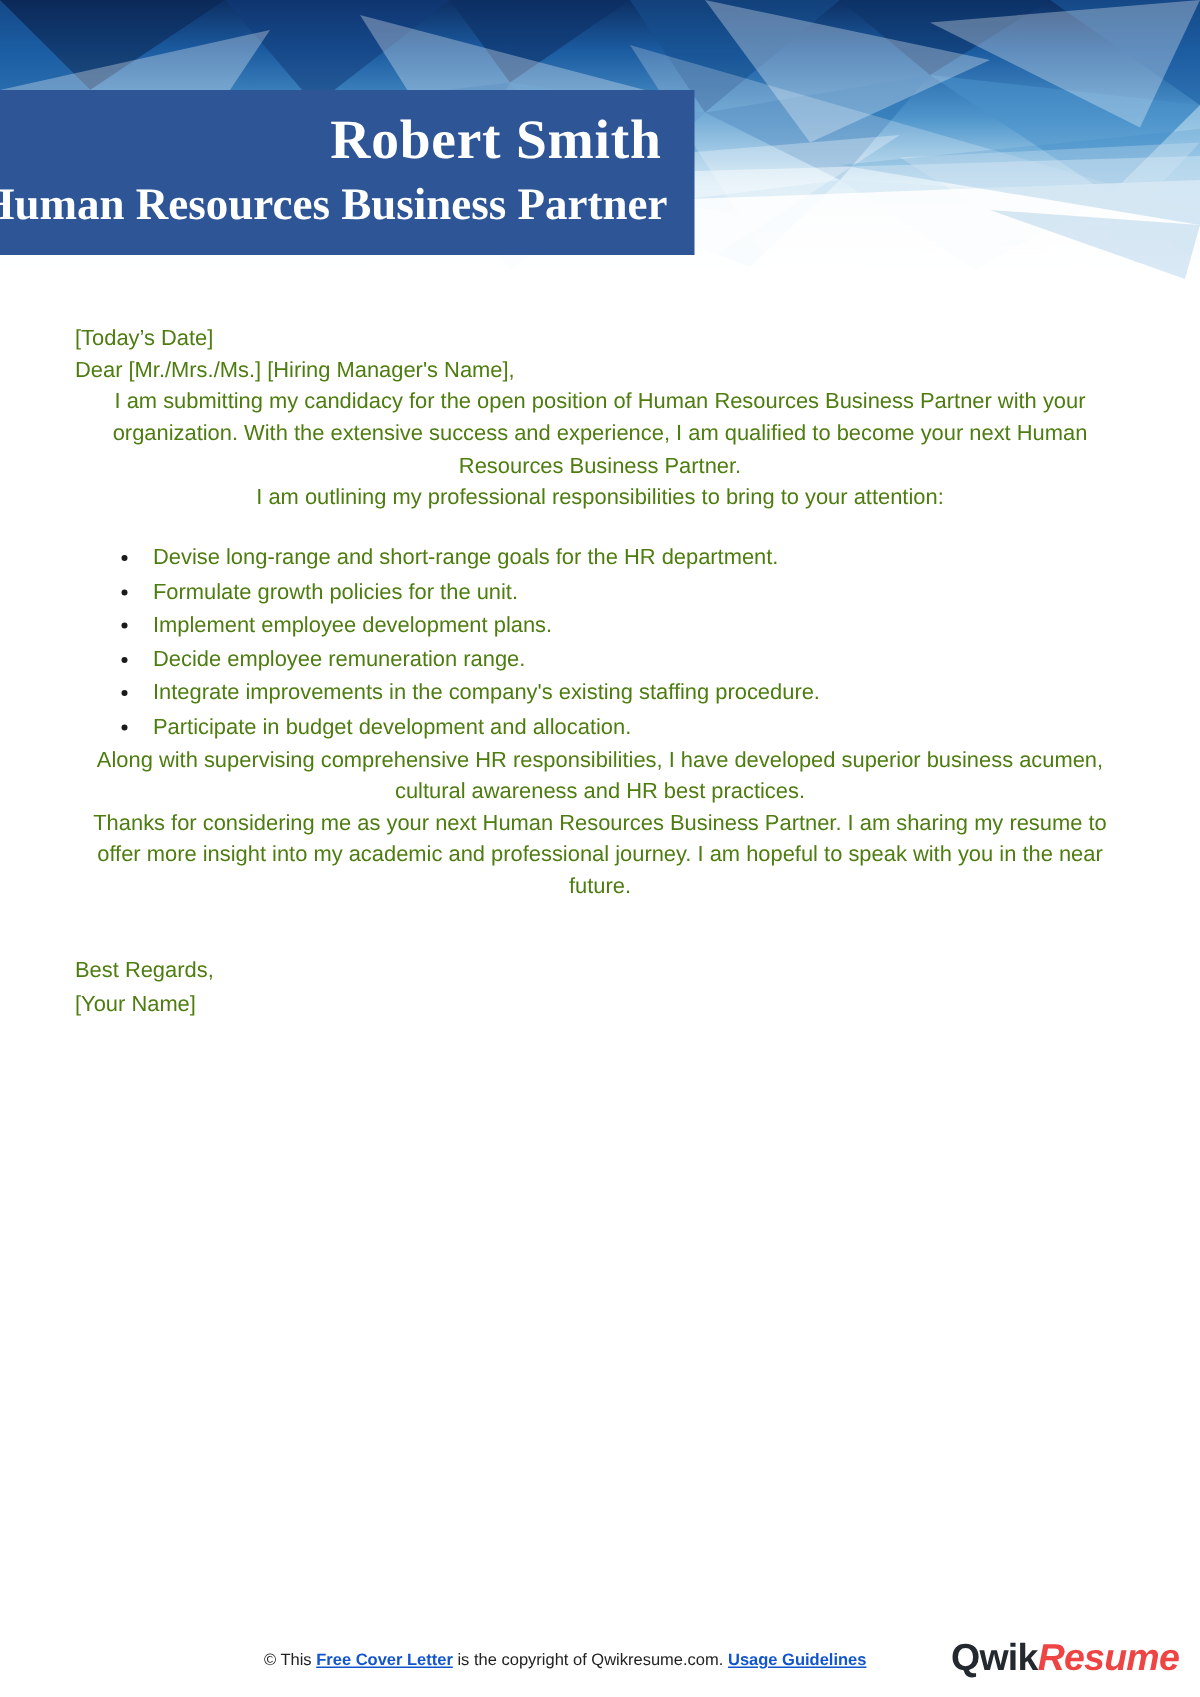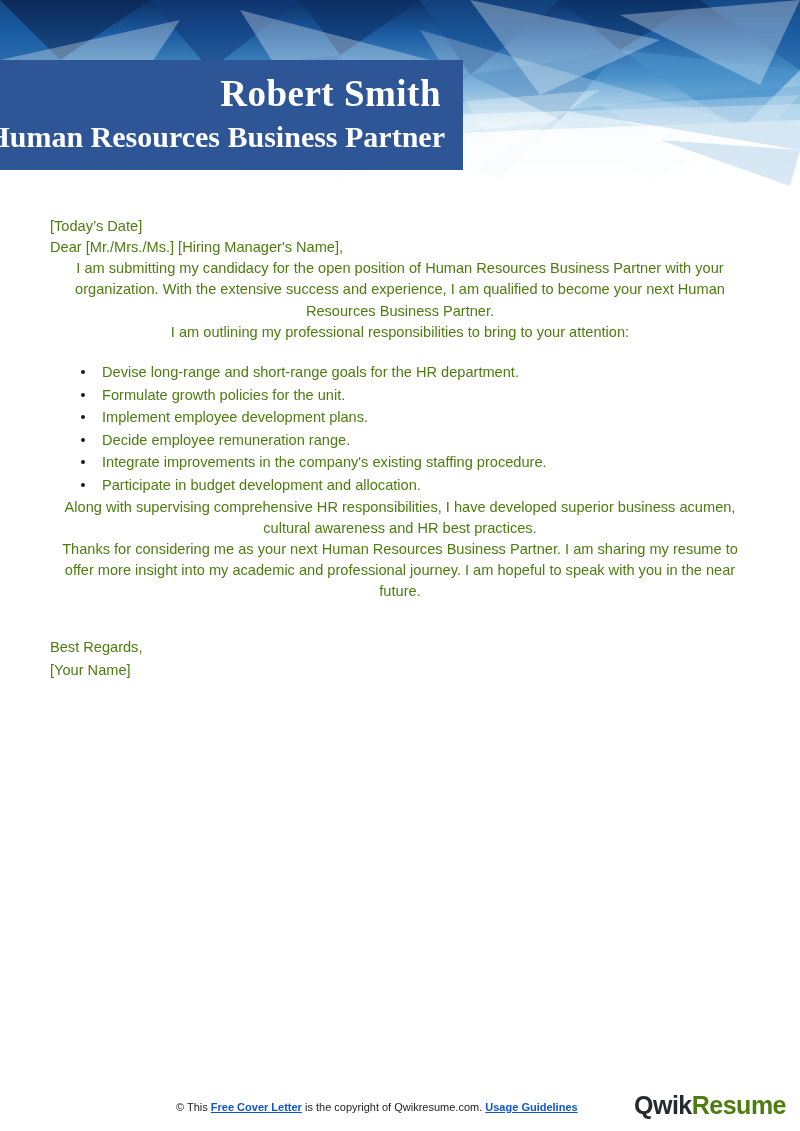--- a/index.html
+++ b/index.html
@@ -153,21 +153,21 @@
   .logo {
     position: absolute;
     left: 634px;
     top: 28px;
     font-size: 25px;
     font-weight: bold;
     letter-spacing: -0.5px;
     white-space: nowrap;
   }
   .logo .qwik { color: #23292e; }
-  .logo .resume { color: #4d7c0f; }
+  .logo .resume { color: #ef4444; font-style: italic; }
 </style>
 </head>
 <body>
 
 <div class="page">
 
   <div class="banner">
     <svg viewBox="0 0 800 186" preserveAspectRatio="none">
       <g opacity="0.55">
         <polygon points="0,0 150,0 60,60" fill="#0a2550"></polygon>

